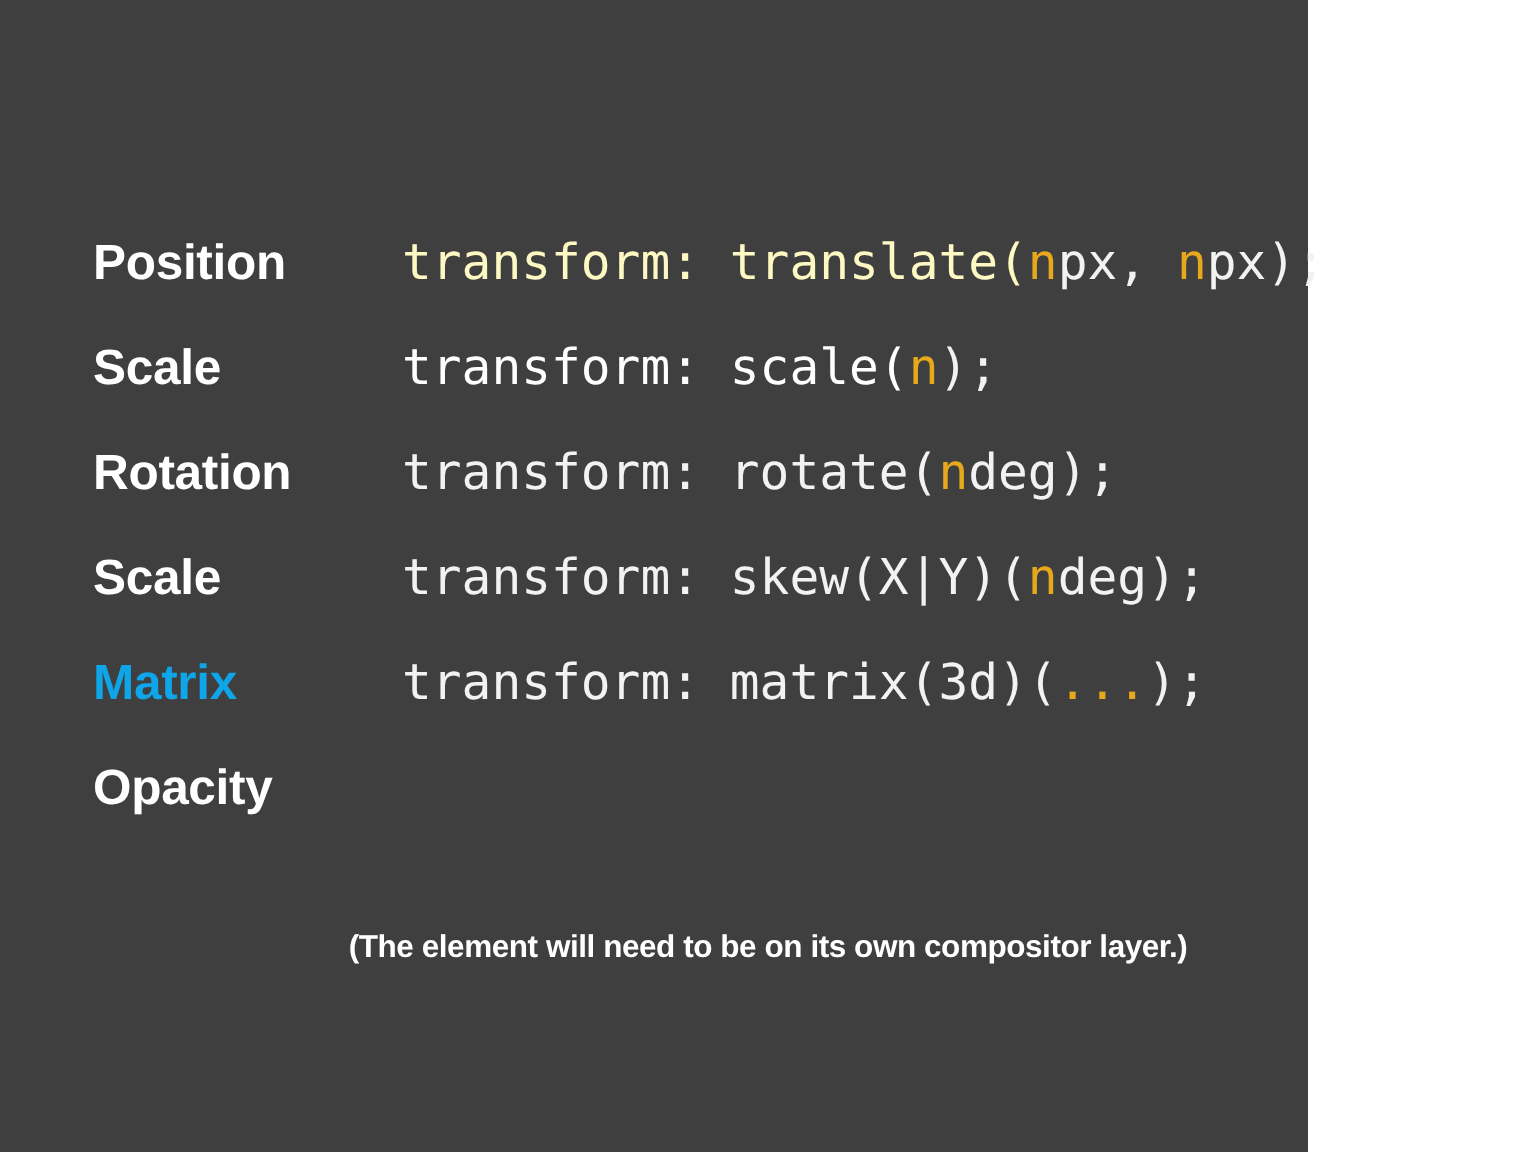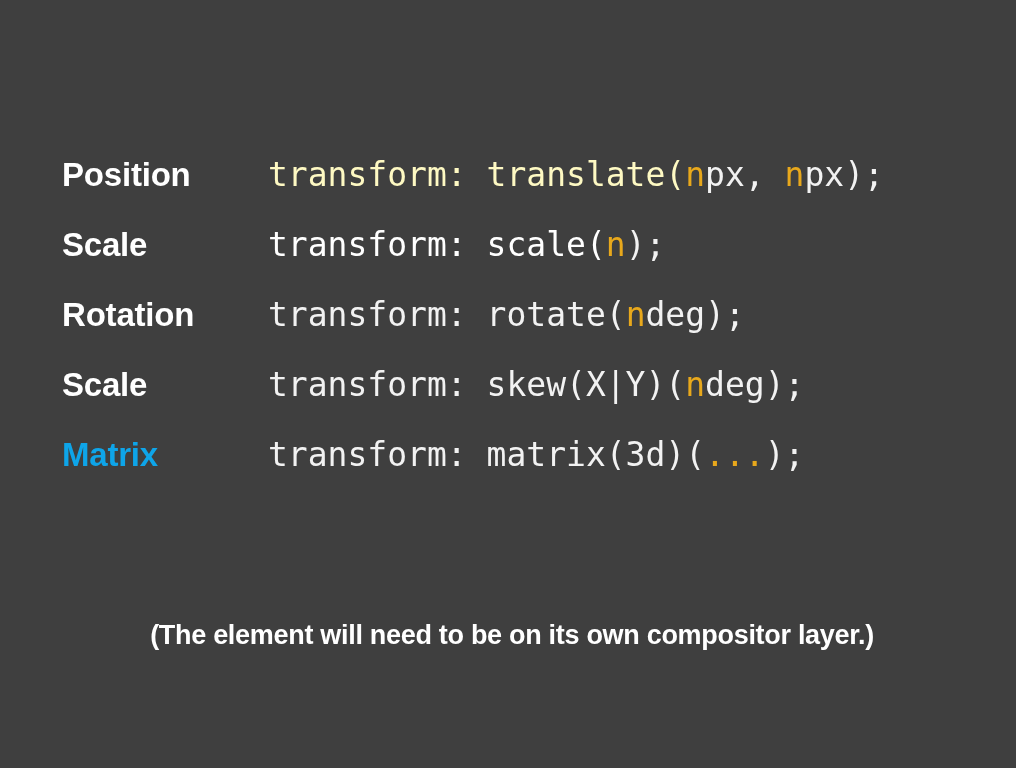--- a/index.html
+++ b/index.html
@@ -9,21 +9,21 @@
   }
   body {
     width: 1024px;
     height: 768px;
     overflow: hidden;
     font-family: "Liberation Sans", sans-serif;
     -webkit-font-smoothing: antialiased;
   }
   #slide {
     position: relative;
-    width: 1016px;
+    width: 872px;
     height: 768px;
     background: #3f3f3f;
     box-sizing: border-box;
   }
   
   #rows {
     position: absolute;
     left: 62px;
     top: 140px;
     width: 920px;
@@ -63,21 +63,21 @@
   
   #footnote {
     position: absolute;
     left: 0;
     top: 620px;
     width: 1024px;
     text-align: center;
     color: #ffffff;
     font-family: "Liberation Sans", sans-serif;
     font-weight: bold;
-    font-size: 27px;
+    font-size: 21px;
     letter-spacing: -0.3px;
     white-space: nowrap;
   }
 </style>
 </head>
 <body>
 
 <div id="slide" style="background: rgb(63, 63, 63);">
 
   <div id="rows">
@@ -95,18 +95,19 @@
       </div>
       <div class="row">
         <div class="row-label" style="color: rgb(255, 255, 255);">Scale</div>
         <div class="row-code"><span class="tok-plain" style="color: rgb(242, 242, 242);">transform: skew(X|Y)(</span><span class="tok-var" style="color: rgb(232, 168, 28);">n</span><span class="tok-plain" style="color: rgb(242, 242, 242);">deg);</span></div>
       </div>
       <div class="row">
         <div class="row-label" style="color: #0ea5e9;">Matrix</div>
         <div class="row-code"><span class="tok-plain" style="color: rgb(242, 242, 242);">transform: matrix(3d)(</span><span class="tok-var" style="color: rgb(232, 168, 28);">...</span><span class="tok-plain" style="color: rgb(242, 242, 242);">);</span></div>
       </div>
       <div class="row">
+        <div class="row-label" style="color: rgb(255, 255, 255);">Opacity</div>
       </div>
     </div>
 
   <div id="footnote" style="color: rgb(255, 255, 255);">(The element will need to be on its own compositor layer.)</div>
 
 </div>
 
 </body></html>

